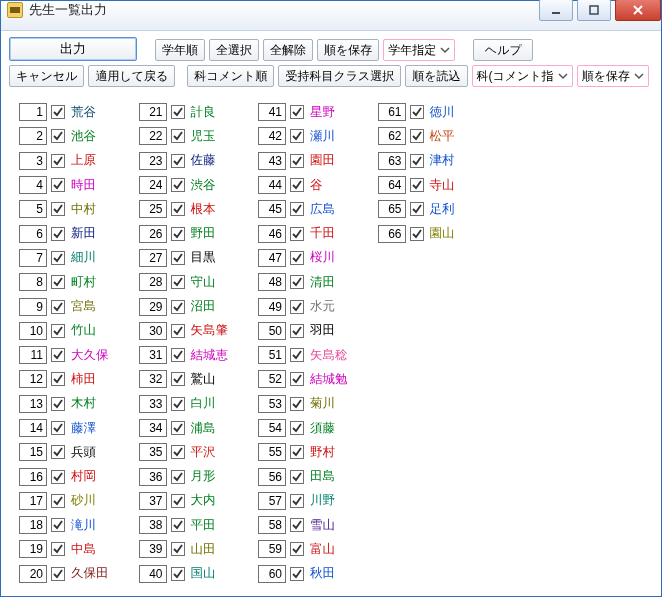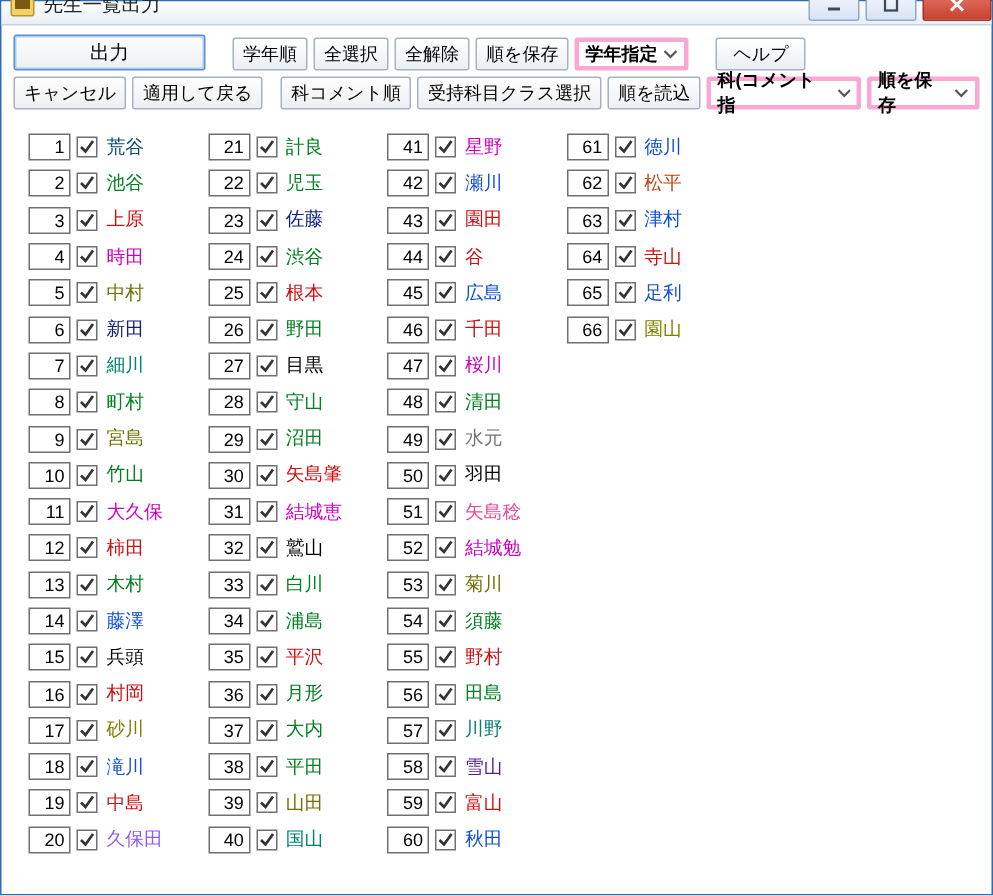--- a/index.html
+++ b/index.html
@@ -1,30 +1,30 @@
 <!DOCTYPE html>
 <html><head>
 <meta charset="utf-8">
 <style>
 * { box-sizing: border-box; margin: 0; padding: 0; font-family: "MS PGothic", "Meiryo", sans-serif; font-size: 12px; }
 body { background: #fff; }
 .window { width: 662px; height: 597px; border: 1px solid #2e6cb8; background: #fff; display: flex; flex-direction: column; }
-.titlebar { height: 16px; background: linear-gradient(#fdfefe, #e8eef7); display: flex; align-items: center; padding: 0 0 12px 6px; border-bottom: 1px solid #c6d2e1; }
+.titlebar { height: 30px; background: linear-gradient(#fdfefe, #e8eef7); display: flex; align-items: center; padding: 0 0 12px 6px; border-bottom: 1px solid #c6d2e1; }
 .titlebar .icon { width: 16px; height: 16px; background: #f4d26a; border: 1px solid #b8952a; border-radius: 2px; margin-right: 6px; position: relative; }
 .titlebar .icon::after { content: ""; position: absolute; width: 10px; height: 6px; background: #7a5a10; top: 4px; left: 2px; }
 .titlebar .title { flex: 1; color: #222; font-size: 13px; }
 .ctrlbox { display: flex; }
 .ctrlbtn { width: 34px; height: 22px; margin-left: 4px; background: linear-gradient(#f9fbfe,#d7e3f3); border: 1px solid #8fa8c7; border-radius: 2px; display: flex; align-items: center; justify-content: center; color: #3a4a5a; }
 .ctrlbtn.close { background: linear-gradient(#e67a6e,#c9402e); border-color: #a22f1f; color: #fff; width: 46px; }
 .ctrlbtn svg { width: 12px; height: 12px; }
 .toolbar { padding: 6px 8px 2px 8px; display: flex; flex-direction: column; gap: 4px; }
 .row { display: flex; align-items: flex-end; gap: 4px; }
 .btn { height: 22px; padding: 0 6px; background: linear-gradient(#fefefe,#eceff3); border: 1px solid #a6b2c2; border-radius: 2px; display: inline-flex; align-items: center; justify-content: center; white-space: nowrap; cursor: pointer; }
 .btn.primary { width: 128px; height: 24px; border: 1px solid #5a8fd6; box-shadow: inset 0 0 0 1px #aecdf3; font-size: 13px; }
-.select { height: 22px; border: 3px solid #f9a8d4; border-radius: 2px; background: #fff; padding: 0 4px; display: inline-flex; align-items: center; gap: 4px; cursor: pointer; font-weight: bold; }
+.select { height: 22px; border: 1px solid #f9a8d4; border-radius: 2px; background: #fff; padding: 0 4px; display: inline-flex; align-items: center; gap: 4px; cursor: pointer; }
 .select .chev { width: 10px; height: 10px; }
 .content { flex: 1; overflow: auto; padding: 12px 10px 10px 18px; }
 .cols { display: flex; gap: 30px; }
 .col { display: flex; flex-direction: column; gap: 2px; }
 .item { display: flex; align-items: center; height: 22.3px; gap: 4px; }
 .num { width: 28px; height: 18px; border: 1px solid #707070; background: #fff; text-align: right; padding: 1px 3px 0 0; font-size: 12px; }
 .chk { width: 14px; height: 14px; border: 1px solid #707070; background: #fff; display: inline-flex; align-items: center; justify-content: center; }
 .chk svg { width: 10px; height: 10px; }
 .name { font-size: 12.5px; padding-left: 2px; }
 </style>
@@ -267,21 +267,21 @@
             </span>
             <span class="name" style="color:#d01010">中島</span>
           </div>
           <div class="item">
             <span class="num">20</span>
             <span class="chk">
               <svg viewBox="0 0 10 10">
                 <path d="M1 5 L4 8 L9 1" fill="none" stroke="#333" stroke-width="1.8"></path>
               </svg>
             </span>
-            <span class="name" style="color:#8b5cf6">久保田</span>
+            <span class="name" style="color:#7f1d1d">久保田</span>
           </div>
         </div>
         <div class="col">
           <div class="item">
             <span class="num">21</span>
             <span class="chk">
               <svg viewBox="0 0 10 10">
                 <path d="M1 5 L4 8 L9 1" fill="none" stroke="#333" stroke-width="1.8"></path>
               </svg>
             </span>

